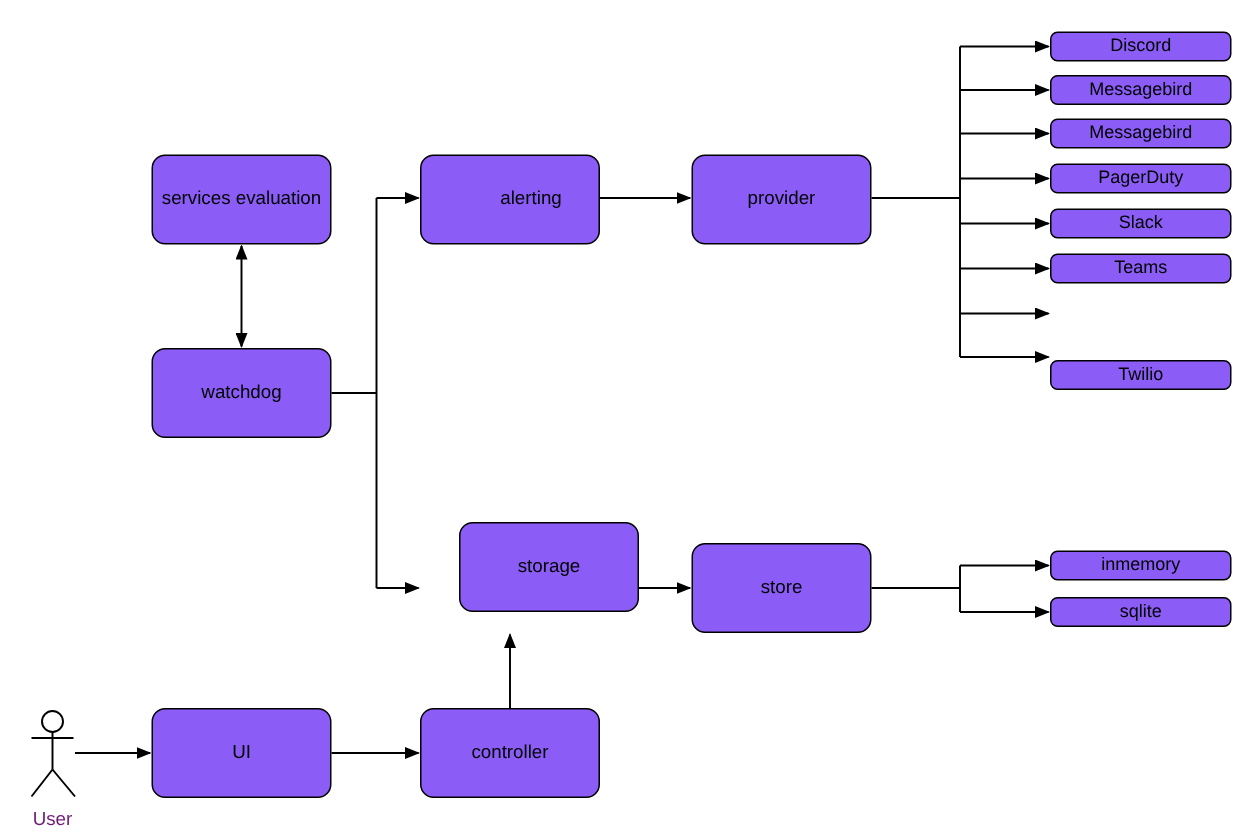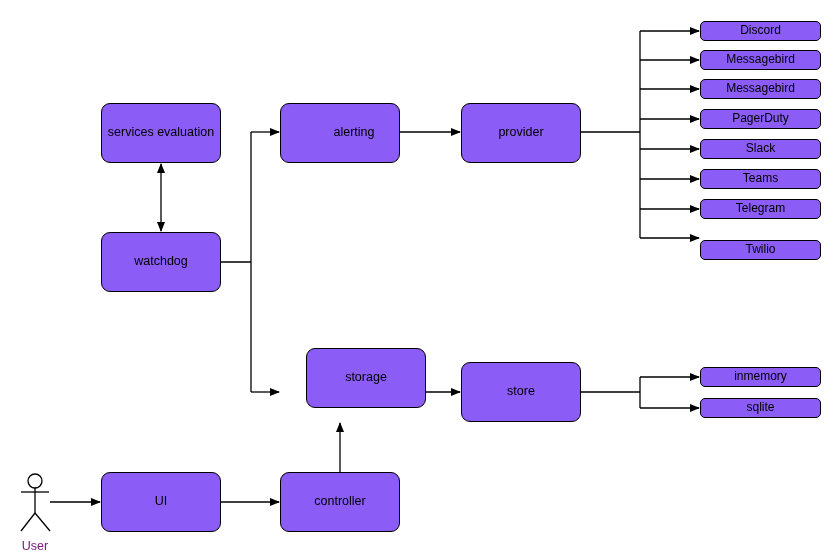--- a/index.html
+++ b/index.html
@@ -120,21 +120,20 @@
   <div class="node big" style="left:461px; top:362px;">store</div>
   <div class="node big" style="left:101px; top:472px;">UI</div>
   <div class="node big" style="left:280px; top:472px;">controller</div>
 
   <div class="node small" style="left:700px; top:21px;">Discord</div>
   <div class="node small" style="left:700px; top:50px;">Messagebird</div>
   <div class="node small" style="left:700px; top:79px;">Messagebird</div>
   <div class="node small" style="left:700px; top:109px;">PagerDuty</div>
   <div class="node small" style="left:700px; top:139px;">Slack</div>
   <div class="node small" style="left:700px; top:169px;">Teams</div>
-  <div class="node small" style="left:700px; top:199px;">Telegram</div>
   <div class="node small" style="left:700px; top:228px;margin-top:12px;">Twilio</div>
 
   <div class="node small" style="left:700px; top:367px;">inmemory</div>
   <div class="node small" style="left:700px; top:398px;">sqlite</div>
 
   <div class="actor-label">User</div>
 
 </div>
 
 </body></html>

